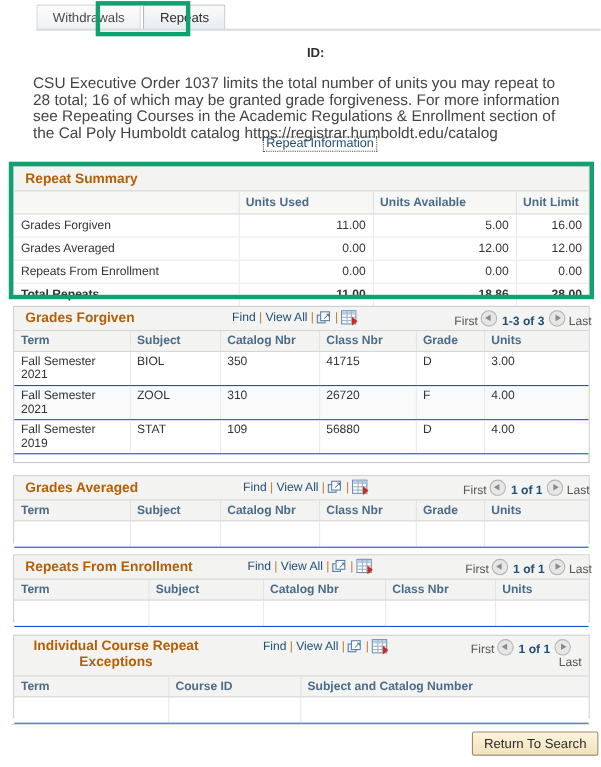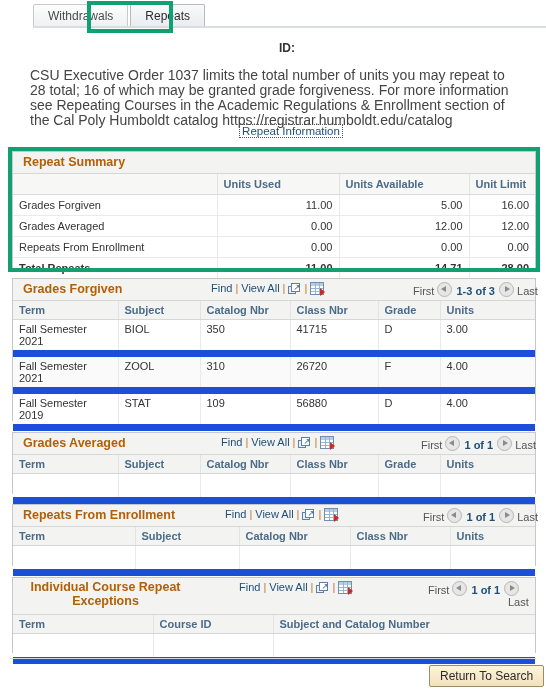--- a/index.html
+++ b/index.html
@@ -126,21 +126,21 @@
     color:#4a6b8a;font-size:11px;font-weight:bold;text-align:left;
     padding:3px 6px;
     border-right:1px solid #e1e3e5;
     border-bottom:1px solid #d4d6d8;
     white-space:nowrap;
   }
   table.grid td{
     font-size:11px;color:#333;
     padding:3px 6px;
     border-right:1px solid #e8eaec;
-    border-bottom:7px solid #1d4ed8;
+    border-bottom:1px solid #1d4ed8;
     vertical-align:top;
     background:#ffffff;
   }
   table.grid tr.alt td{background:#fafafa;}
   table.grid th:last-child,table.grid td:last-child{border-right:none;}
 
   
   table.summary{border-collapse:collapse;width:100%;table-layout:fixed;}
   table.summary th{
     background:#f7f7f5;color:#4a6b8a;font-size:11px;font-weight:bold;text-align:left;
@@ -227,21 +227,21 @@
       </tr>
       <tr>
         <td>Repeats From Enrollment</td>
         <td class="num">0.00</td>
         <td class="num">0.00</td>
         <td class="num">0.00</td>
       </tr>
       <tr class="total">
         <td>Total Repeats</td>
         <td class="num">11.00</td>
-        <td class="num">14.71</td>
+        <td class="num">18.86</td>
         <td class="num">28.00</td>
       </tr>
     </tbody>
   </table>
 </div>
 <div class="annot" id="annot-summary"></div>
 
 <div class="panel" style="left:12px;top:278px;width:524px;height:143px;">
   <div class="panel-hdr">
     <div class="panel-title">Grades Forgiven</div>

